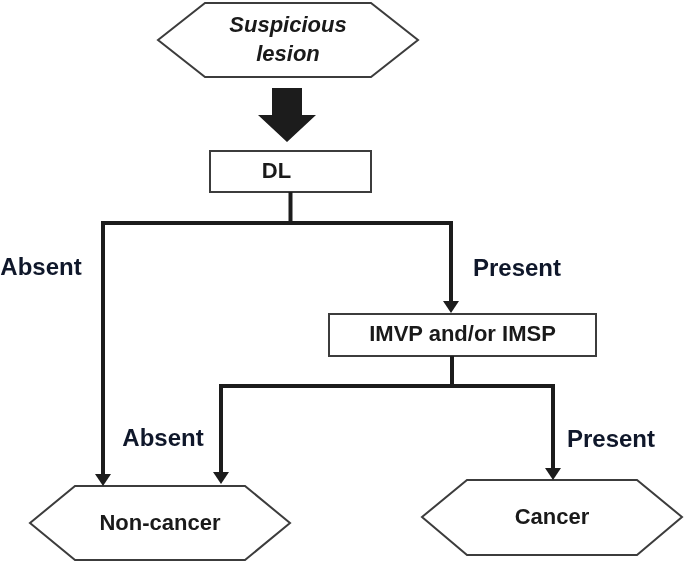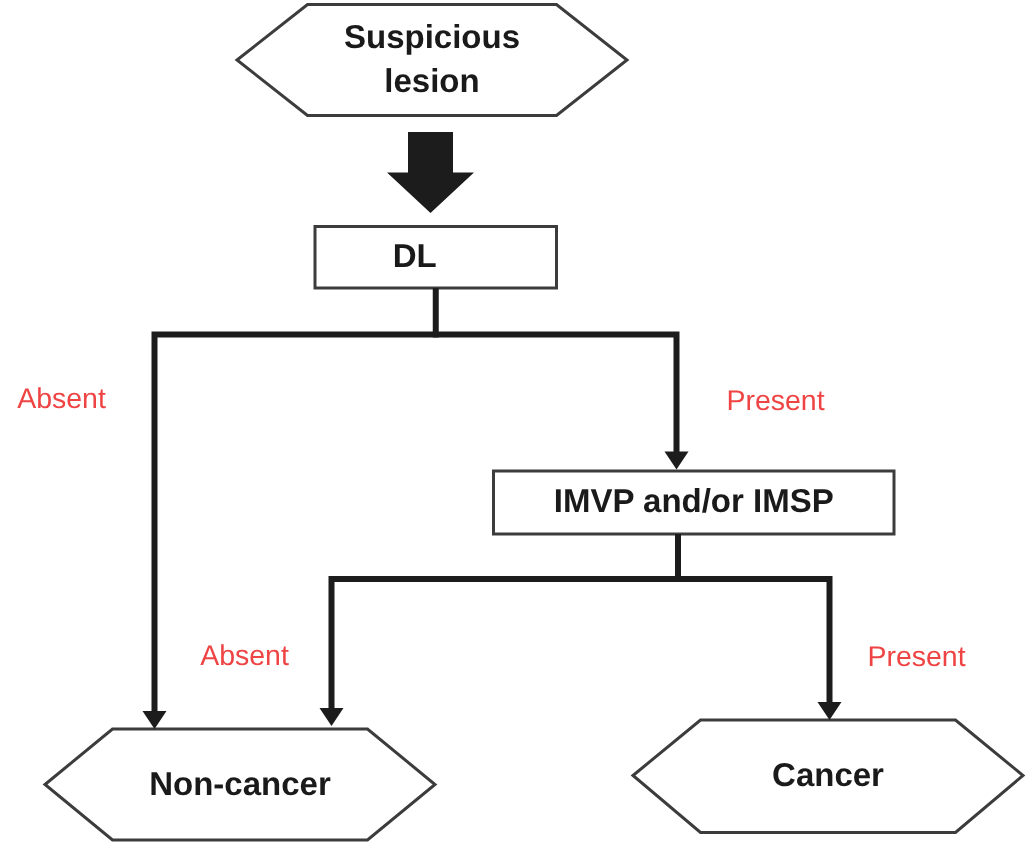--- a/index.html
+++ b/index.html
@@ -31,29 +31,30 @@
     font-size: 22px;
     line-height: 1.3;
     color: #1a1a1a;
     letter-spacing: 0px;
   }
   .node-label .wrap {
     width: 100%;
   }
   #lbl-suspicious .wrap {
     width: 150px; 
+    font-style: italic;
   }
   .edge-label {
     position: absolute;
     display: flex;
     align-items: center;
     justify-content: center;
-    font-weight: normal;
-    font-size: 19px;
-    color: #ef4444;
+    font-weight: bold;
+    font-size: 24px;
+    color: #0f172a;
     white-space: nowrap;
   }
 </style>
 </head>
 <body>
 
 <div id="stage">
 
   <svg id="diagram-svg" width="685" height="565" viewBox="0 0 685 565">
 

